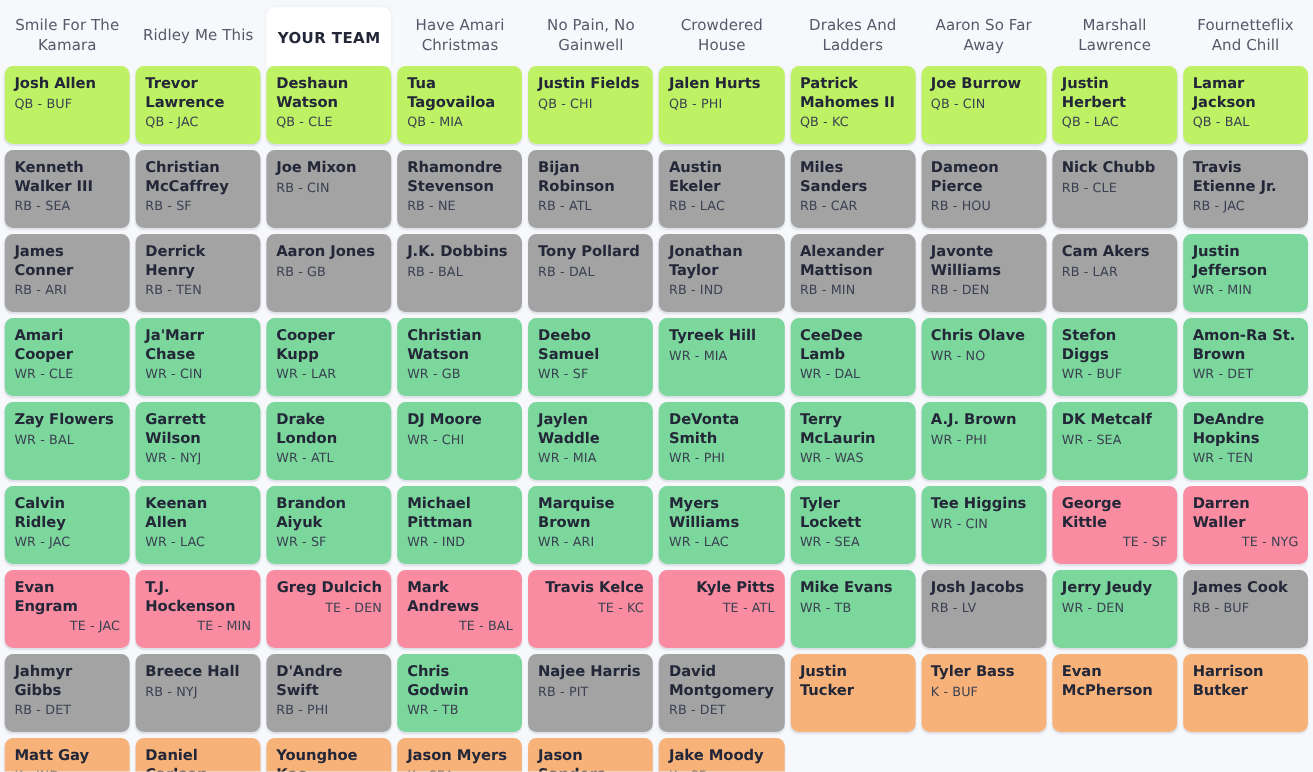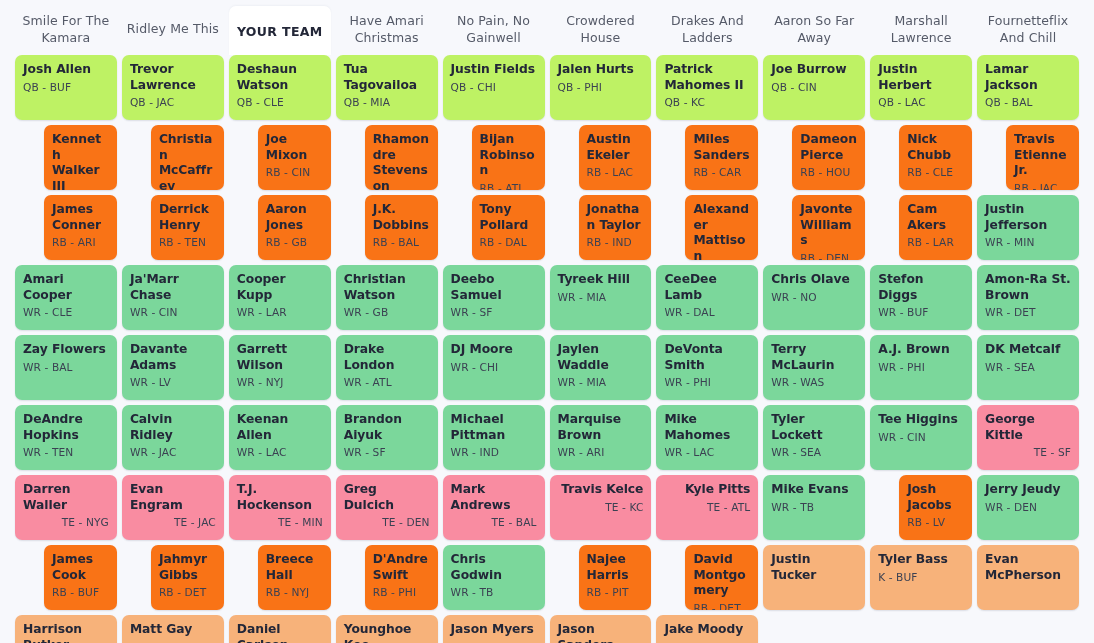--- a/index.html
+++ b/index.html
@@ -8,21 +8,21 @@
     width: 1094px;
     height: 643px;
     overflow: hidden;
     background: #f7f8fc;
     font-family: "DejaVu Sans", "Liberation Sans", sans-serif;
   }
   #board {
     width: 1094px;
     height: 643px;
     background: #f7f8fc;
-    padding: 0 15px;
+    padding: 0 4px;
     display: flex;
     flex-direction: column;
   }
 
   
   .header-row {
     display: grid;
     grid-template-columns: repeat(10, 1fr);
     column-gap: 5px;
     height: 55px;
@@ -83,21 +83,21 @@
   .card .pmeta {
     font-size: 10.6px;
     line-height: 14px;
     color: #3b4152;
     margin-top: 2px;
     letter-spacing: 0.1px;
   }
 
   
   .pos-QB { background: #bef264; }
-  .pos-RB { background: #f97316; margin-left: 29px; }
+  .pos-RB { background: #a3a3a3; }
   .pos-WR { background: #7bd79b; }
   .pos-TE { background: #f98ca1; align-items: flex-end; }
   .pos-K  { background: #f7b27a; }
 </style>
 </head>
 <body>
 
 <div id="board">
   <div class="header-row">
       <div class="team-header">
@@ -290,24 +290,20 @@
       </div>
       <div class="card pos-WR">
         <div class="pname">Amon-Ra St. Brown</div>
         <div class="pmeta">WR - DET</div>
       </div>
       <div class="card pos-WR">
         <div class="pname">Zay Flowers</div>
         <div class="pmeta">WR - BAL</div>
       </div>
       <div class="card pos-WR">
-        <div class="pname">Davante Adams</div>
-        <div class="pmeta">WR - LV</div>
-      </div>
-      <div class="card pos-WR">
         <div class="pname">Garrett Wilson</div>
         <div class="pmeta">WR - NYJ</div>
       </div>
       <div class="card pos-WR">
         <div class="pname">Drake London</div>
         <div class="pmeta">WR - ATL</div>
       </div>
       <div class="card pos-WR">
         <div class="pname">DJ Moore</div>
         <div class="pmeta">WR - CHI</div>
@@ -350,21 +346,21 @@
       </div>
       <div class="card pos-WR">
         <div class="pname">Michael Pittman</div>
         <div class="pmeta">WR - IND</div>
       </div>
       <div class="card pos-WR">
         <div class="pname">Marquise Brown</div>
         <div class="pmeta">WR - ARI</div>
       </div>
       <div class="card pos-WR">
-        <div class="pname">Mike Mahomes</div>
+        <div class="pname">Myers Williams</div>
         <div class="pmeta">WR - LAC</div>
       </div>
       <div class="card pos-WR">
         <div class="pname">Tyler Lockett</div>
         <div class="pmeta">WR - SEA</div>
       </div>
       <div class="card pos-WR">
         <div class="pname">Tee Higgins</div>
         <div class="pmeta">WR - CIN</div>
       </div>

